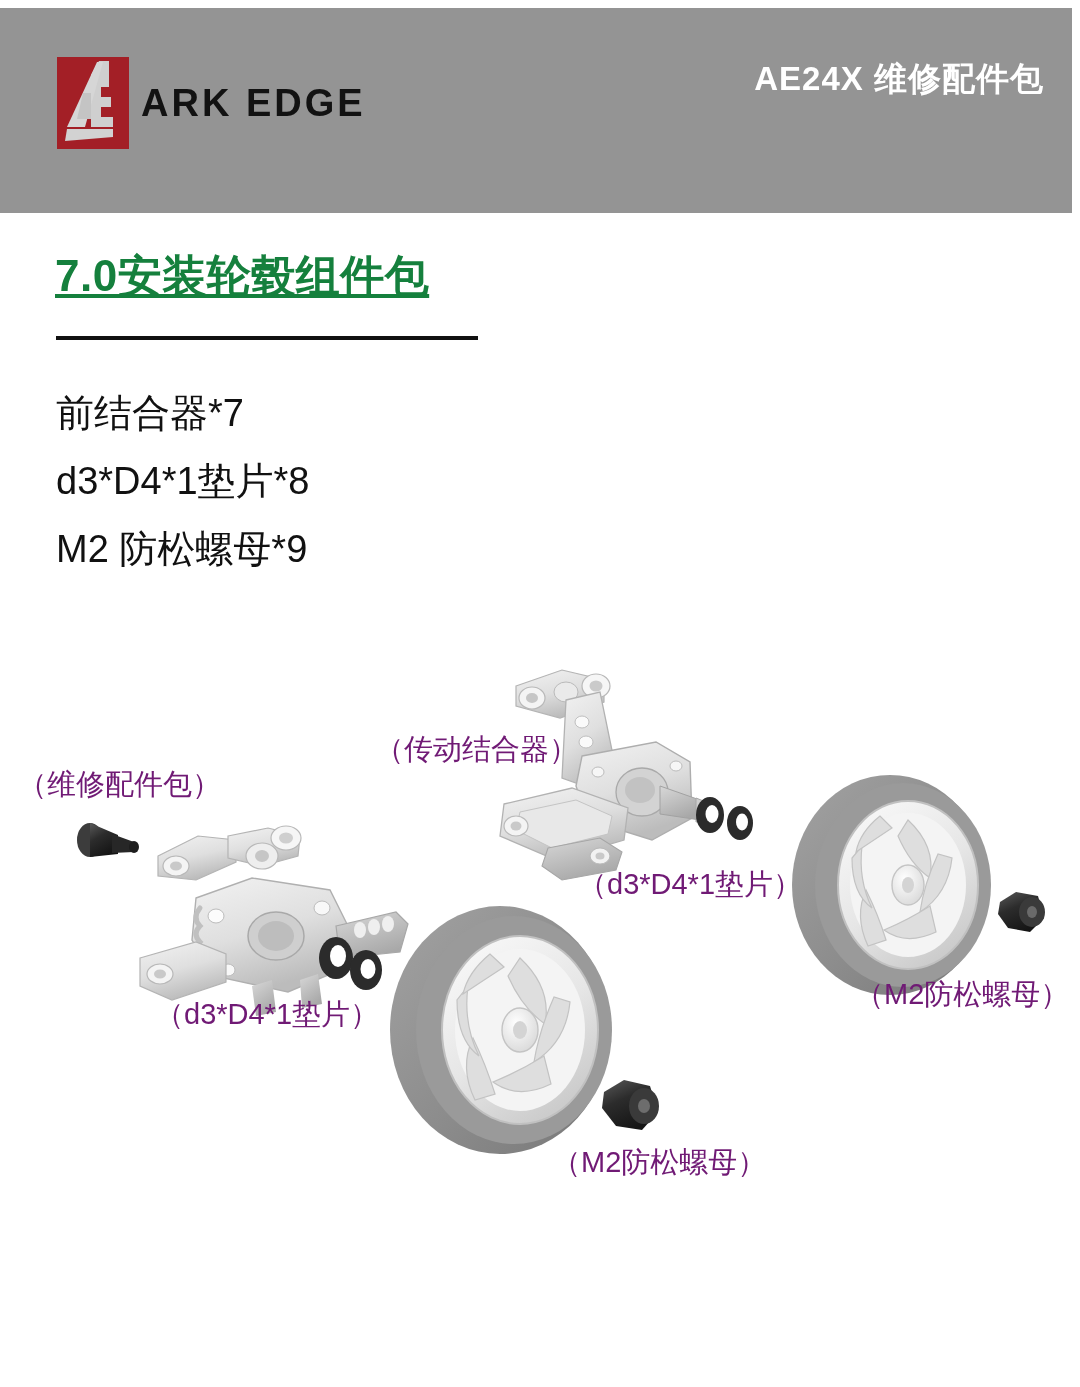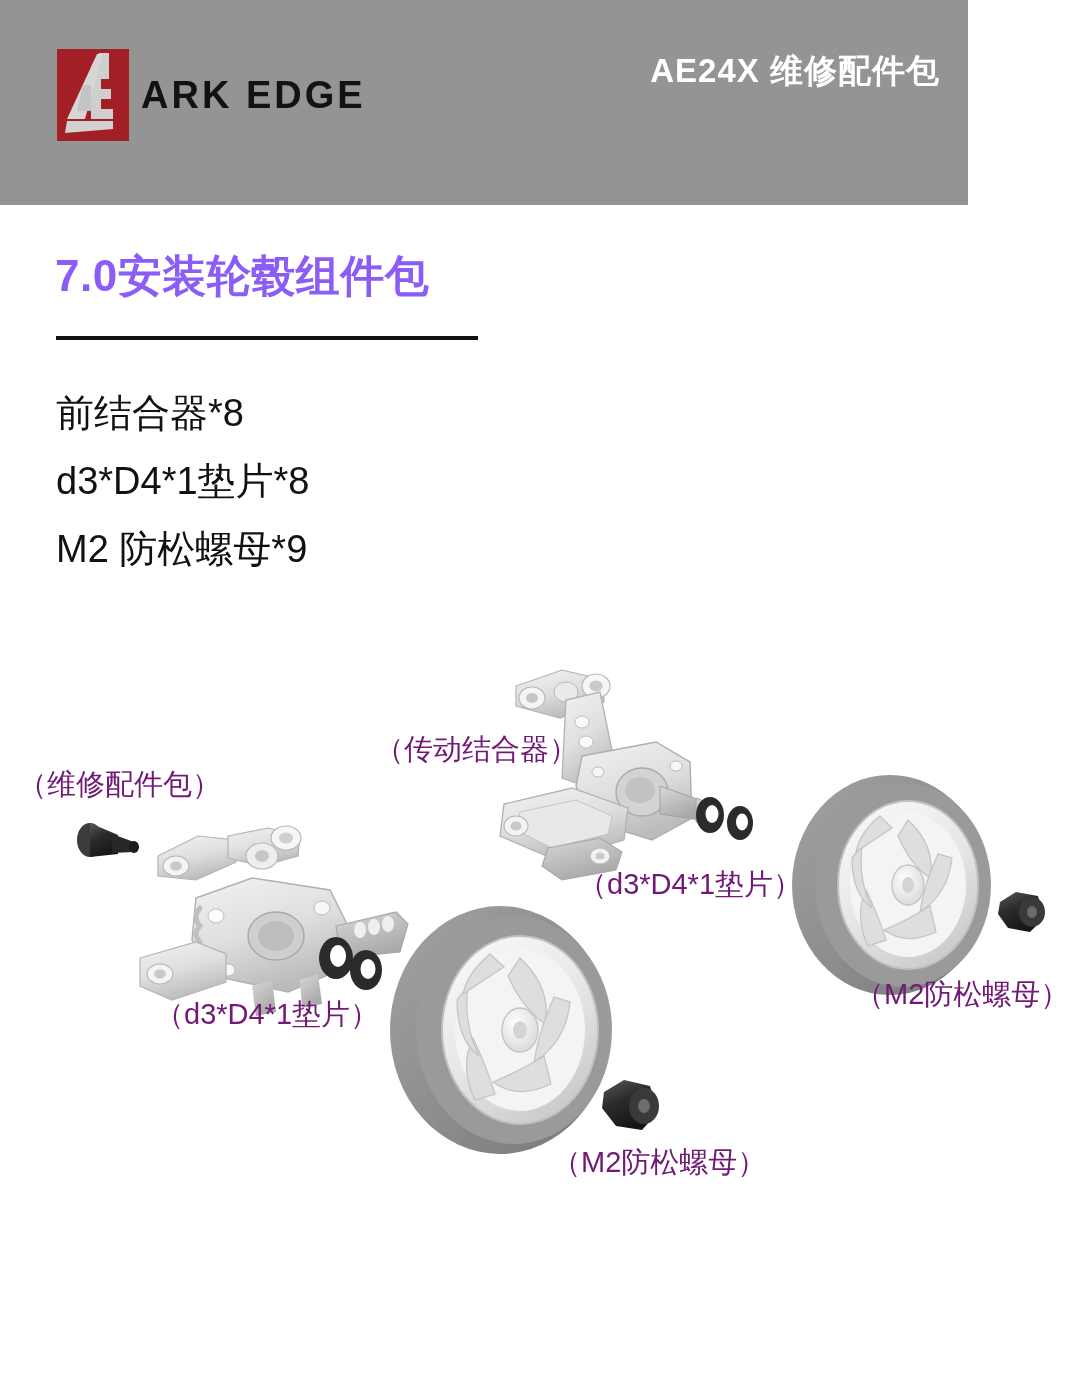--- a/index.html
+++ b/index.html
@@ -4,21 +4,21 @@
 <style>
   html,body{margin:0;padding:0;}
   body{
     width:1080px;height:1387px;
     background:#ffffff;
     font-family:"Liberation Sans","DejaVu Sans",sans-serif;
     overflow:hidden;position:relative;
   }
   
   .header{
-    position:absolute;left:0;top:0;width:968px;height:205px;
+    position:absolute;left:0;top:8px;width:1072px;height:205px;
     background:#949494;
   }
   .logo-wrap{
     position:absolute;left:57px;top:49px;
     display:flex;align-items:center;gap:10px;
   }
   .logo-mark{
     position:relative;width:72px;height:92px;
     background:#a31f26;overflow:hidden;flex:0 0 auto;
   }
@@ -37,22 +37,22 @@
     line-height:1.18;white-space:nowrap;letter-spacing:1px;
   }
   .kit-title-en{
     font-size:23px;font-weight:bold;font-style:italic;color:#f2f2f2;
     line-height:1.2;white-space:nowrap;margin-top:8px;letter-spacing:0.2px;
   }
 
   
   .section-title{
     position:absolute;left:55px;top:254px;
-    font-size:44px;font-weight:bold;color:#8b5cf6;
-    letter-spacing:0.5px;white-space:nowrap;line-height:1;
+    font-size:44px;font-weight:bold;color:#15803d;
+    letter-spacing:0.5px;white-space:nowrap;line-height:1;text-decoration:underline;
   }
   .title-rule{
     position:absolute;left:56px;top:336px;width:422px;height:4px;
     background:#111111;
   }
 
   
   .parts-list{
     position:absolute;left:56px;top:394px;
   }
@@ -99,21 +99,21 @@
   <div class="header-titles">
     <div class="kit-title-cn">AE24X 维修配件包</div>
   </div>
 
 </div>
 
 <div class="section-title">7.0安装轮毂组件包</div>
 <div class="title-rule"></div>
 
 <div class="parts-list">
-  <div class="li">前结合器*8</div>
+  <div class="li">前结合器*7</div>
   <div class="li">d3*D4*1垫片*8</div>
   <div class="li">M2 防松螺母*9</div>
 </div>
 
 <div class="diagram">
   <svg viewBox="0 0 1080 560" xmlns="http://www.w3.org/2000/svg">
     <defs>
       <linearGradient id="gTire" x1="0" y1="0" x2="1" y2="1">
         <stop offset="0%" stop-color="#a2a2a2"></stop>
         <stop offset="55%" stop-color="#8c8c8c"></stop>

